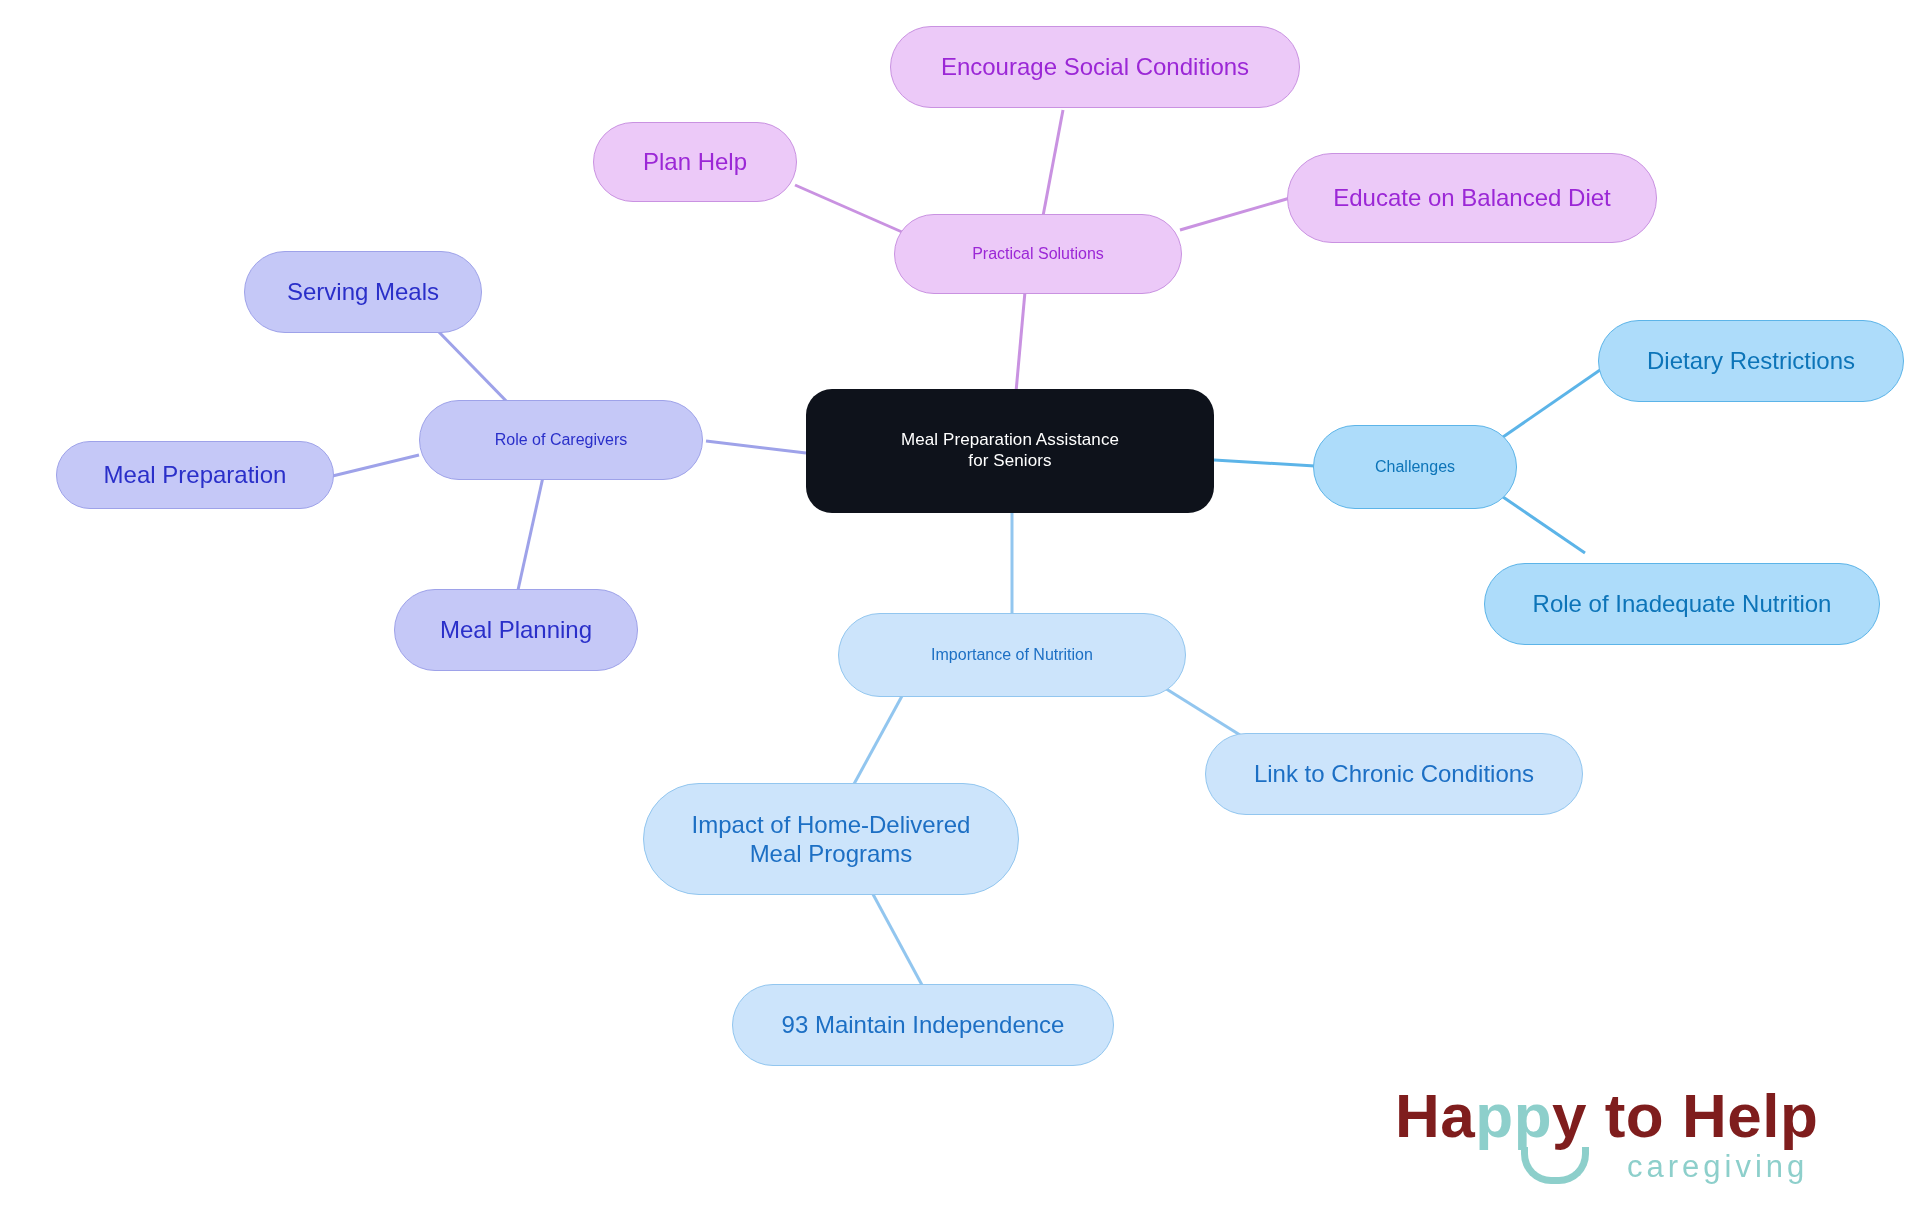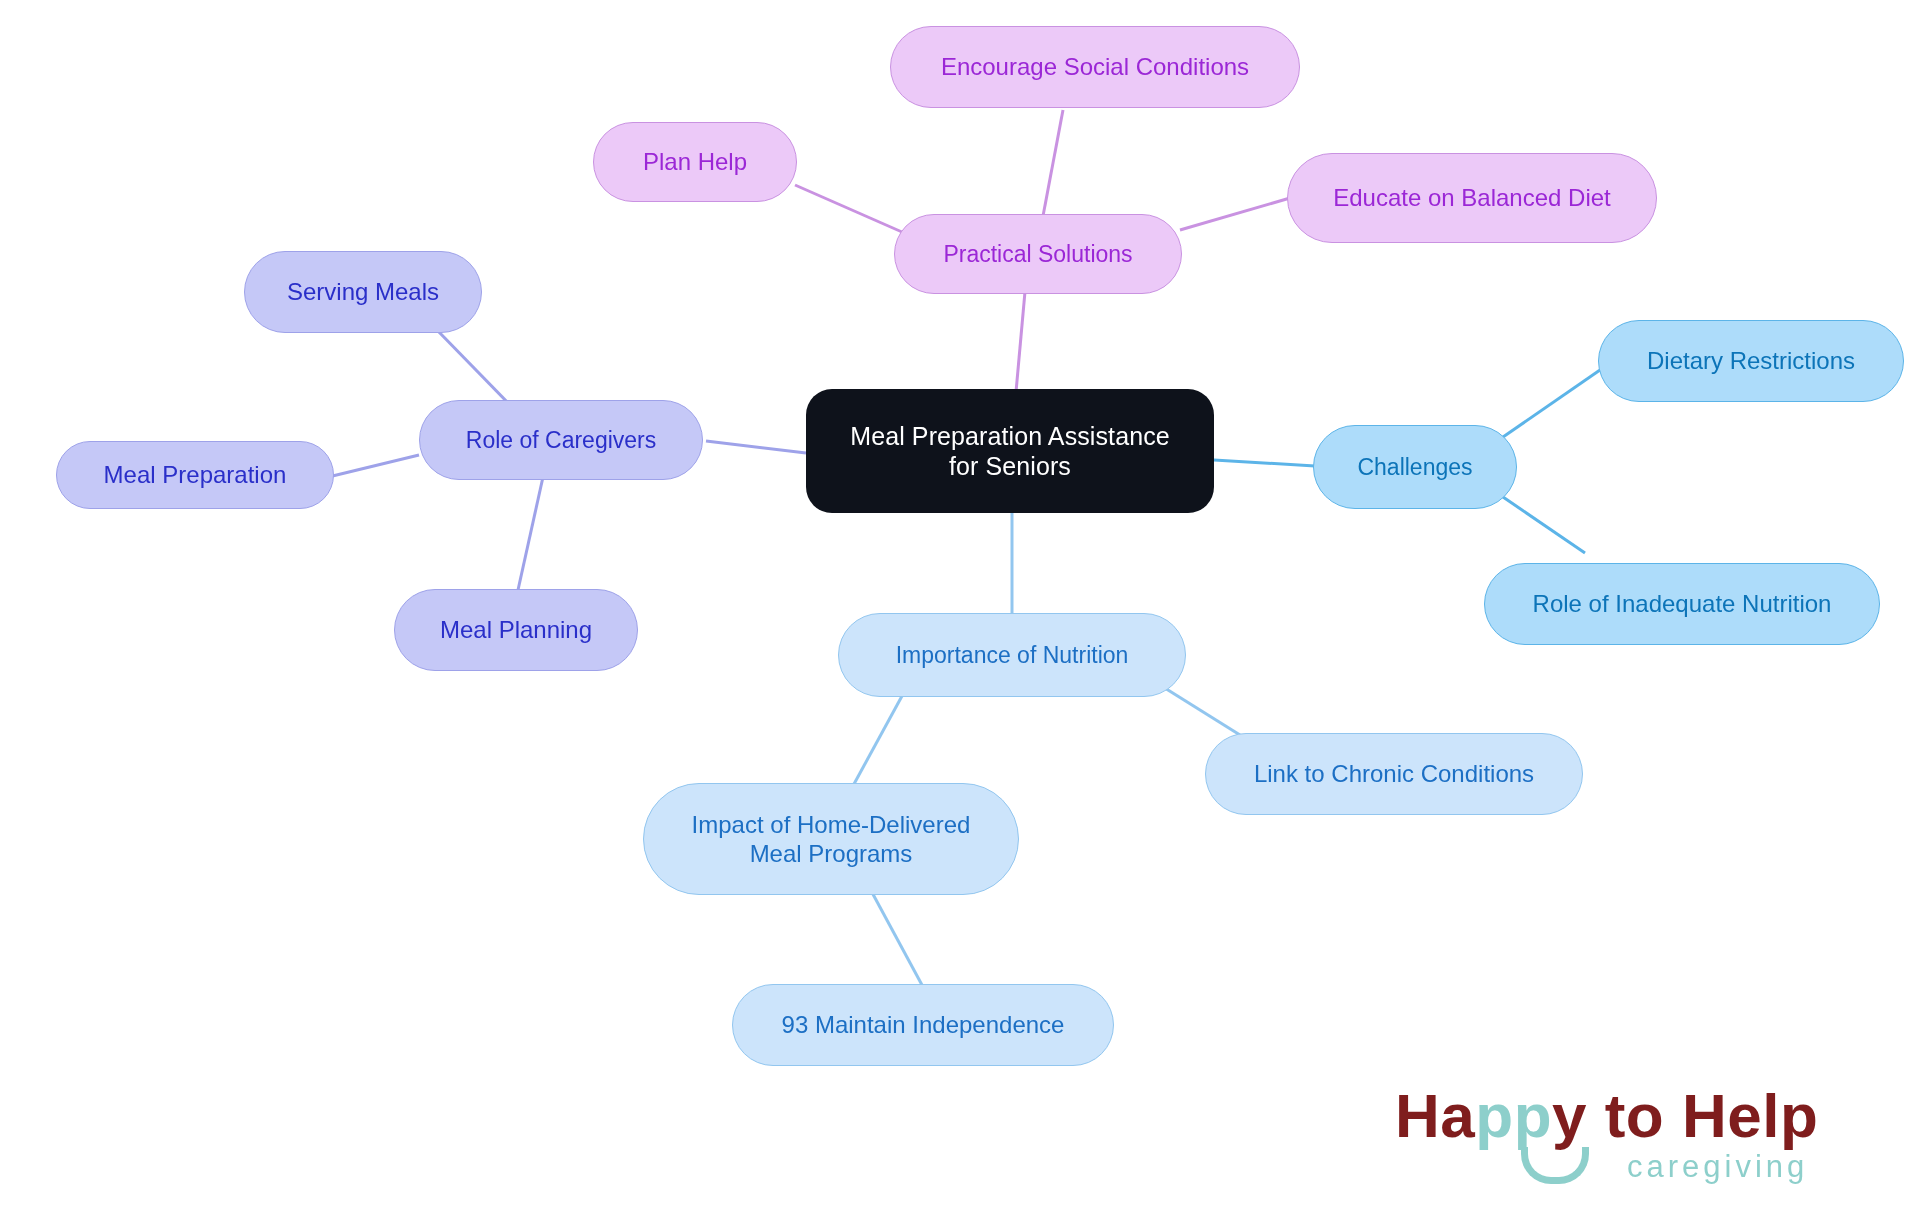--- a/index.html
+++ b/index.html
@@ -39,24 +39,24 @@
     border-width: 1.5px;
     line-height: 1.22;
     white-space: pre-line;
     padding: 4px 14px;
   }
   .node.root {
     border-radius: 26px;
     border-width: 0;
     background: #0E121B;
     color: #ffffff;
-    font-size: 25px;
+    font-size: 17px;
     letter-spacing: 0.1px;
   }
-  .node.branch  { font-size: 23px; }
+  .node.branch  { font-size: 16px; }
   .node.leaf    { font-size: 24px; }
 
   
   .c-peri  { background:#C5C8F7; border-color:#9EA2E9; color:#2A2FC9; }
   
   .c-lilac { background:#ECC9F8; border-color:#C992E1; color:#9B27D6; }
   
   .c-blue  { background:#ADDCFA; border-color:#5CB4E8; color:#0C74B8; }
   
   .c-pale  { background:#CCE4FB; border-color:#92C6EF; color:#1C6FC4; }

